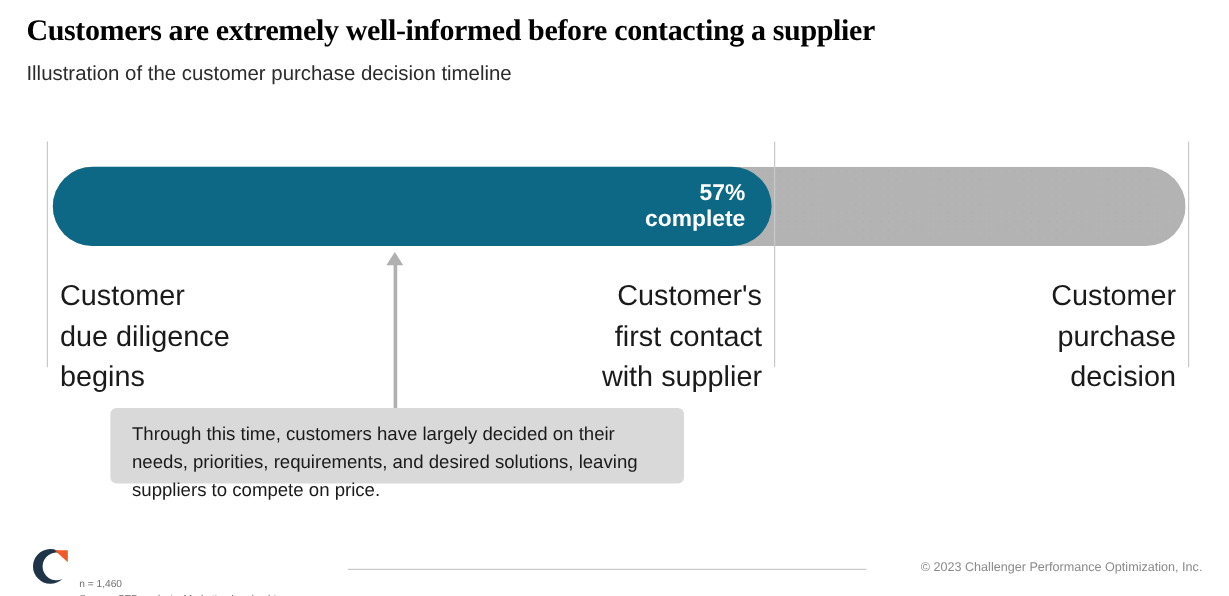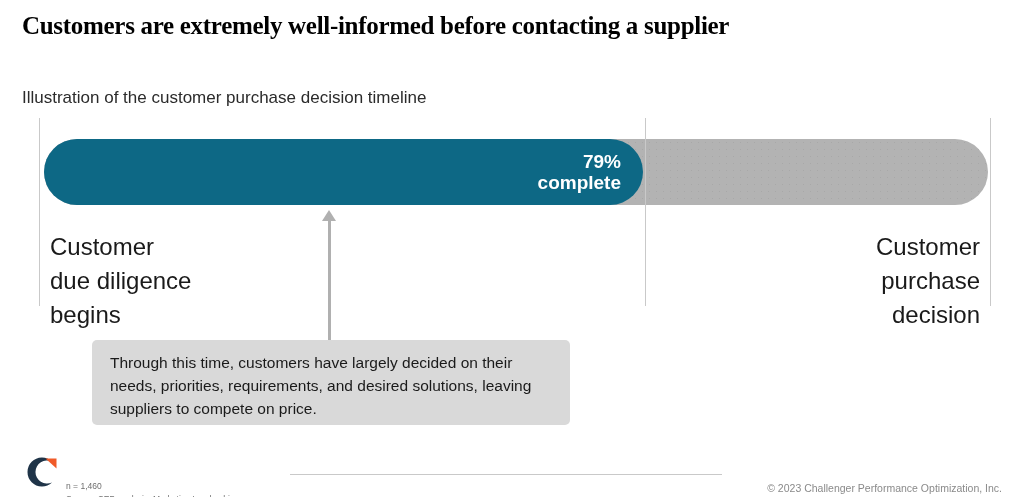--- a/index.html
+++ b/index.html
@@ -29,21 +29,20 @@
     font-family: Liberation Serif, serif;
   }
   .page-subtitle {
     position: absolute;
     left: 22px;
     top: 52px;
     font-size: 17px;
     font-weight: normal;
     color: #2b2b2b;
     white-space: nowrap;
-    margin-top: 36px;
   }
 
   
   .timeline {
     position: absolute;
     left: 0;
     top: 0;
     width: 1024px;
     height: 497px;
   }
@@ -120,21 +119,21 @@
     height: 0;
     border-left: 7px solid transparent;
     border-right: 7px solid transparent;
     border-bottom: 11px solid #b0b0b0;
   }
   .callout-box {
     position: absolute;
     left: 92px;
     top: 340px;
     width: 478px;
-    height: 85px;
+    height: 63px;
     background: #d9d9d9;
     border-radius: 5px;
     box-sizing: border-box;
     padding: 12px 16px 0 18px;
   }
   .callout-text {
     font-size: 15.5px;
     line-height: 1.48;
     color: #1a1a1a;
     white-space: pre-line;
@@ -165,46 +164,48 @@
     height: 1px;
     background: #c9c9c9;
   }
   .footer-copyright {
     position: absolute;
     right: 22px;
     top: 467px;
     font-size: 10.5px;
     color: #8a8a8a;
     white-space: nowrap;
-    margin-top: 15px;
   }
 </style>
 </head>
 <body>
 
 <div class="page-title">Customers are extremely well-informed before contacting a supplier</div>
 <div class="page-subtitle">Illustration of the customer purchase decision timeline</div>
 
 <div class="timeline">
 
   <div class="tick-line tick-start"></div>
   <div class="tick-line tick-end"></div>
 
   <div class="bar-track"></div>
 
   <div class="bar-fill">
-    <span class="bar-fill-label">79%
+    <span class="bar-fill-label">57%
 complete</span>
   </div>
 
   <div class="tick-line tick-mid"></div>
 
   <div class="stage-label stage-start">Customer
 due diligence
 begins</div>
+  <div class="stage-label stage-mid">Customer's
+first contact
+with supplier</div>
   <div class="stage-label stage-end">Customer
 purchase
 decision</div>
 
   <div class="callout-arrow"></div>
   <div class="callout-arrow-head"></div>
 
   <div class="callout-box">
     <div class="callout-text">Through this time, customers have largely decided on their needs, priorities, requirements, and desired solutions, leaving suppliers to compete on price.</div>
   </div>

